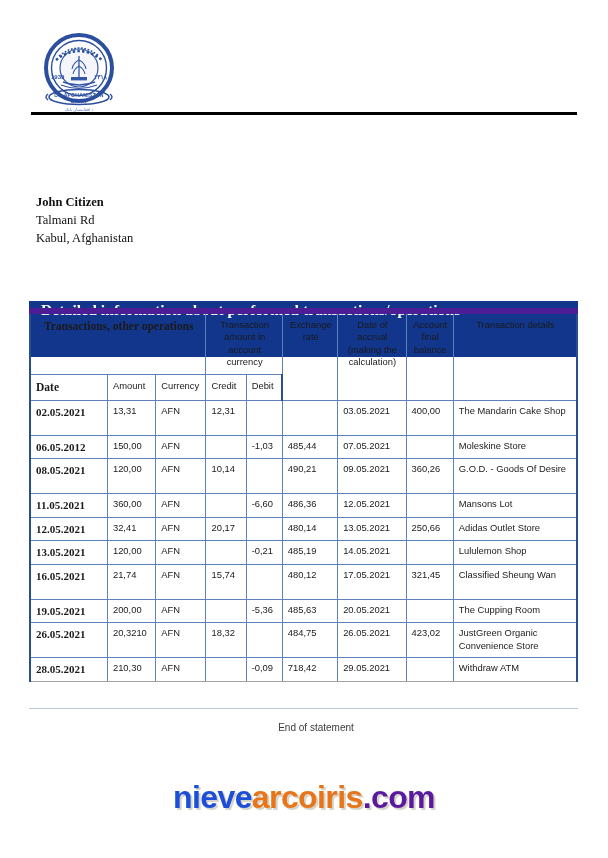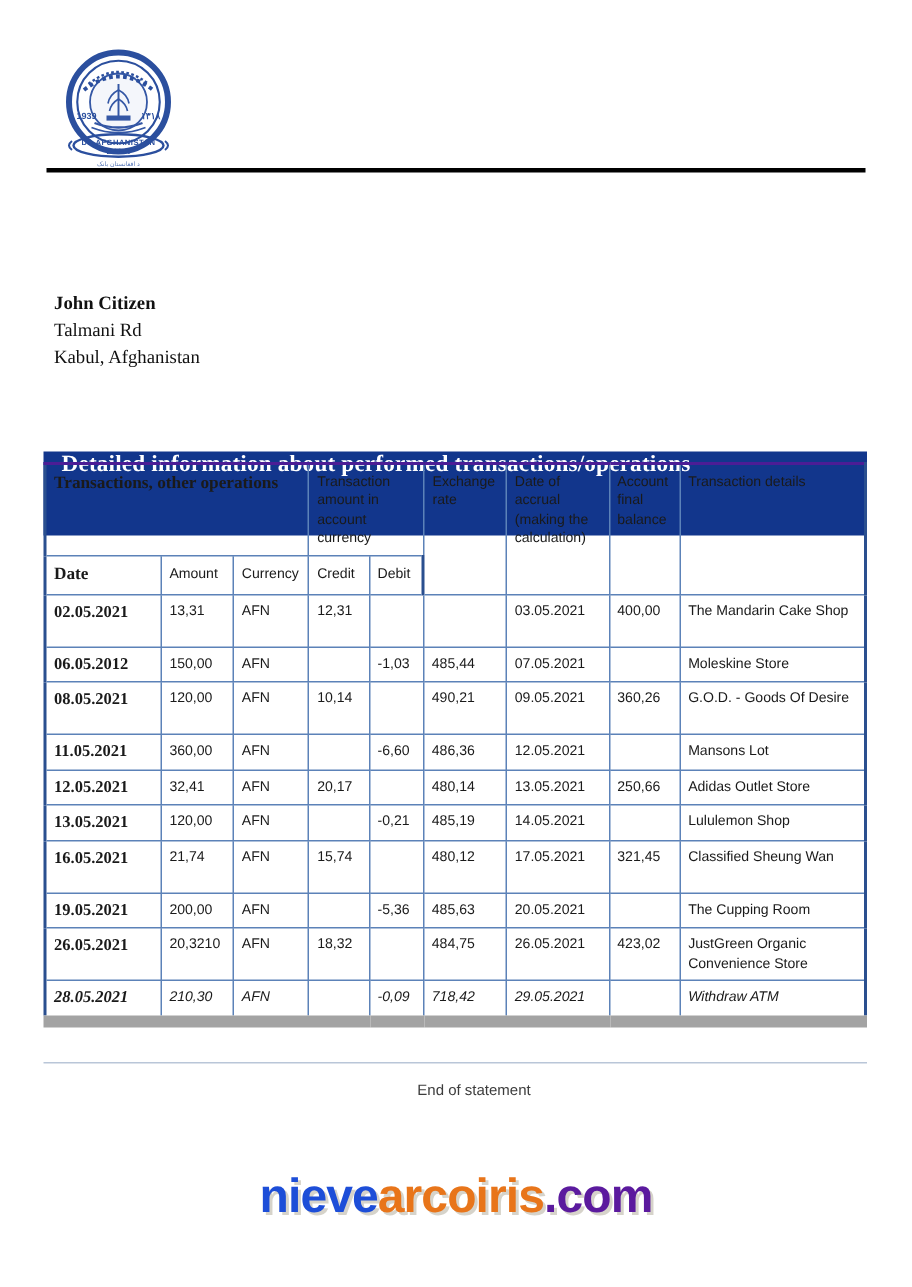--- a/index.html
+++ b/index.html
@@ -140,25 +140,25 @@
   
   table.stmt tr > td:first-child,
   table.stmt tr > th:first-child {
     border-left: 2px solid #2a4f8f;
   }
   table.stmt tr > td:last-child,
   table.stmt tr > th:last-child {
     border-right: 2px solid #2a4f8f;
   }
   table.stmt tr.hdr-top > th {
-    border-top: 2px solid #4c1d95;
+    border-top: 6px solid #4c1d95;
+    text-align: center;
   }
   table.stmt tr.last-row > td {
-    border-bottom: 8px solid #a3a3a3;
-    font-style: italic;
+    border-bottom: 1px solid #a3a3a3;
   }
 
   th.grp-label {
     font-family: "Liberation Serif", serif !important;
     font-weight: bold !important;
     font-size: 11.5px !important;
     vertical-align: top;
     padding-top: 5px !important;
   }
   th.sub-head {

